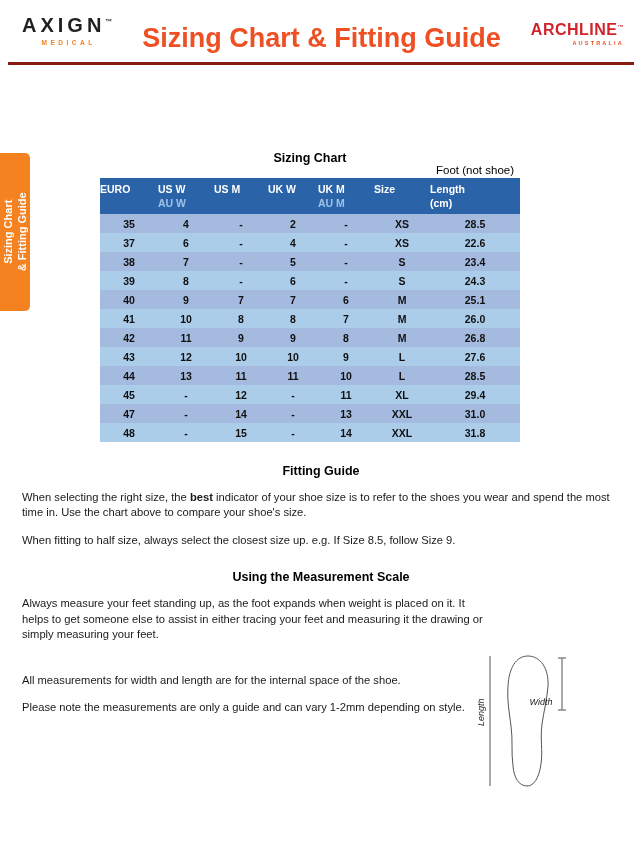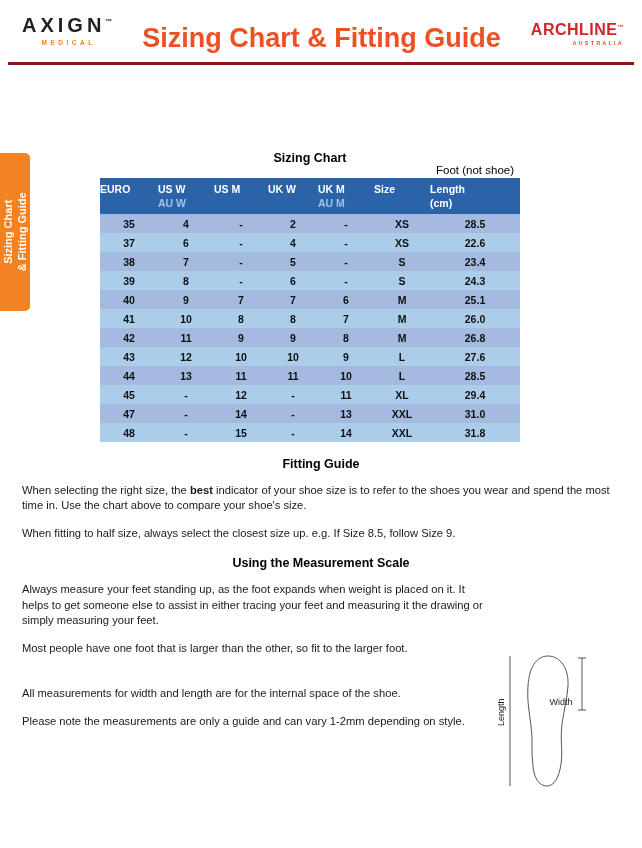--- a/index.html
+++ b/index.html
@@ -49,28 +49,28 @@
   }
   .th-sub { margin-top:2px; }
   .th-sub.dim { color:#9DC3E6; }
   tbody td {
     font-size:10.5px; font-weight:bold; text-align:center; height:19px; padding:0; color:#101010;
   }
   tbody tr:nth-child(odd)  { background:var(--row-blue-a); }
   tbody tr:nth-child(even) { background:var(--row-blue-b); }
 
   
-  .section-title { text-align:center; font-weight:bold; font-size:12.5px; margin-top:15px; color:#000; }
+  .section-title { text-align:center; font-weight:bold; font-size:12.5px; margin-top:22px; color:#000; }
   .para { font-size:11.2px; line-height:1.38; margin:12px 22px 0; color:#1a1a1a; }
   .para.narrow { max-width:468px; }
   .para.narrow2 { max-width:480px; }
   .para.gap-top { margin-top:30px; }
 
   
-  .foot-diagram { position:absolute; right:44px; top:648px; width:100px; height:145px; }
+  .foot-diagram { position:absolute; right:64px; top:648px; width:100px; height:145px;font-style:italic; }
   .foot-diagram svg path, .foot-diagram svg line { stroke:#555; fill:none; stroke-width:1; }
   .foot-diagram svg text { font-size:9px; fill:#222; font-family:"Liberation Sans", sans-serif; }
 </style>
 </head>
 <body>
 
 <div class="page">
 
   <header class="header">
     <div class="logo-axign">
@@ -247,21 +247,20 @@
         </tbody>
     </table>
   </section>
 
   <h2 class="section-title">Fitting Guide</h2>
   <p class="para"><span>When selecting the right size, the </span><b>best</b><span> indicator of your shoe size is to refer to the shoes you wear and spend the most time in. Use the chart above to compare your shoe's size.</span></p>
   <p class="para">When fitting to half size, always select the closest size up. e.g. If Size 8.5, follow Size 9.</p>
 
   <h2 class="section-title">Using the Measurement Scale</h2>
   <p class="para narrow">Always measure your feet standing up, as the foot expands when weight is placed on it. It helps to get someone else to assist in either tracing your feet and measuring it the drawing or simply measuring your feet.</p>
-  <p class="para">Most people have one foot that is larger than the other, so fit to the larger foot.</p>
   <p class="para gap-top">All measurements for width and length are for the internal space of the shoe.</p>
   <p class="para narrow2">Please note the measurements are only a guide and can vary 1-2mm depending on style.</p>
 
   <div class="foot-diagram">
     <svg width="100" height="145" viewBox="0 0 100 145">
       <line x1="12" y1="8" x2="12" y2="138"></line>
       <path d="M50,8 C62,8 71,20 70,38 C69,52 66,62 64,76 C62,92 65,102 63,116 C61,130 56,138 49,138 C41,138 36,130 35,118 C33,103 35,92 33,78 C31,62 29,52 30,38 C31,20 38,8 50,8 Z"></path>
       <line x1="84" y1="10" x2="84" y2="62"></line>
       <line x1="80" y1="10" x2="88" y2="10"></line>
       <line x1="80" y1="62" x2="88" y2="62"></line>

